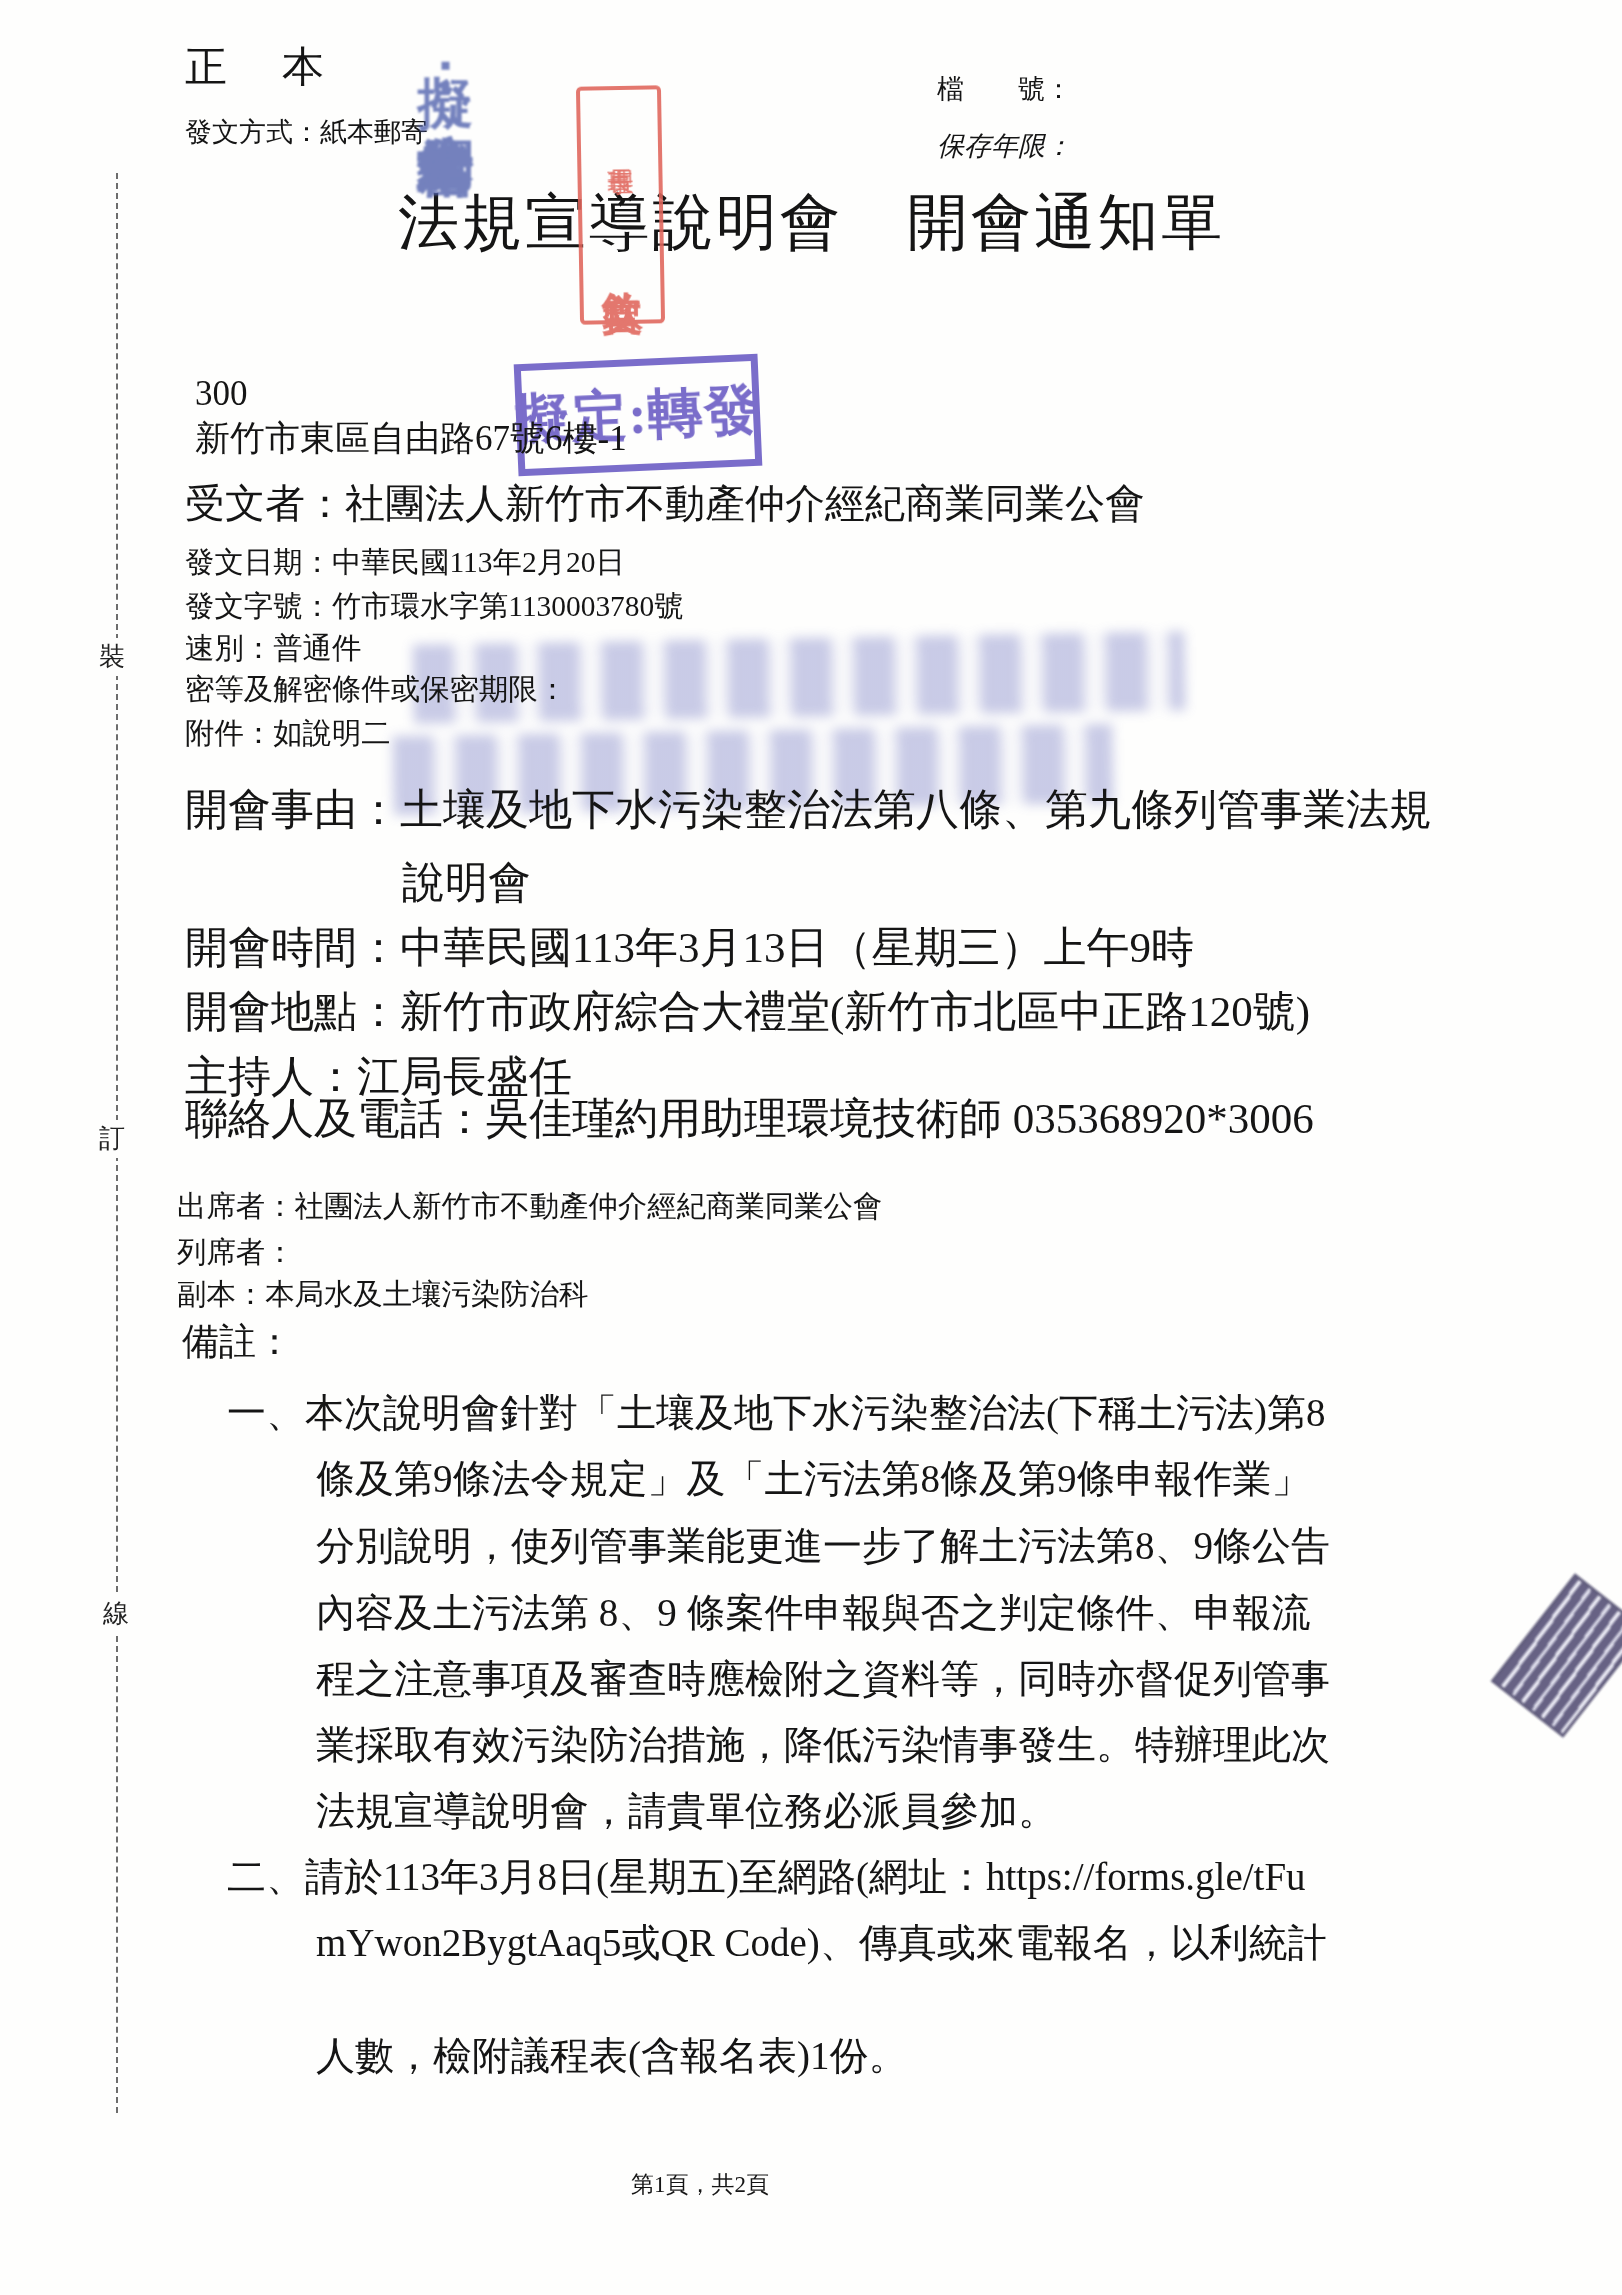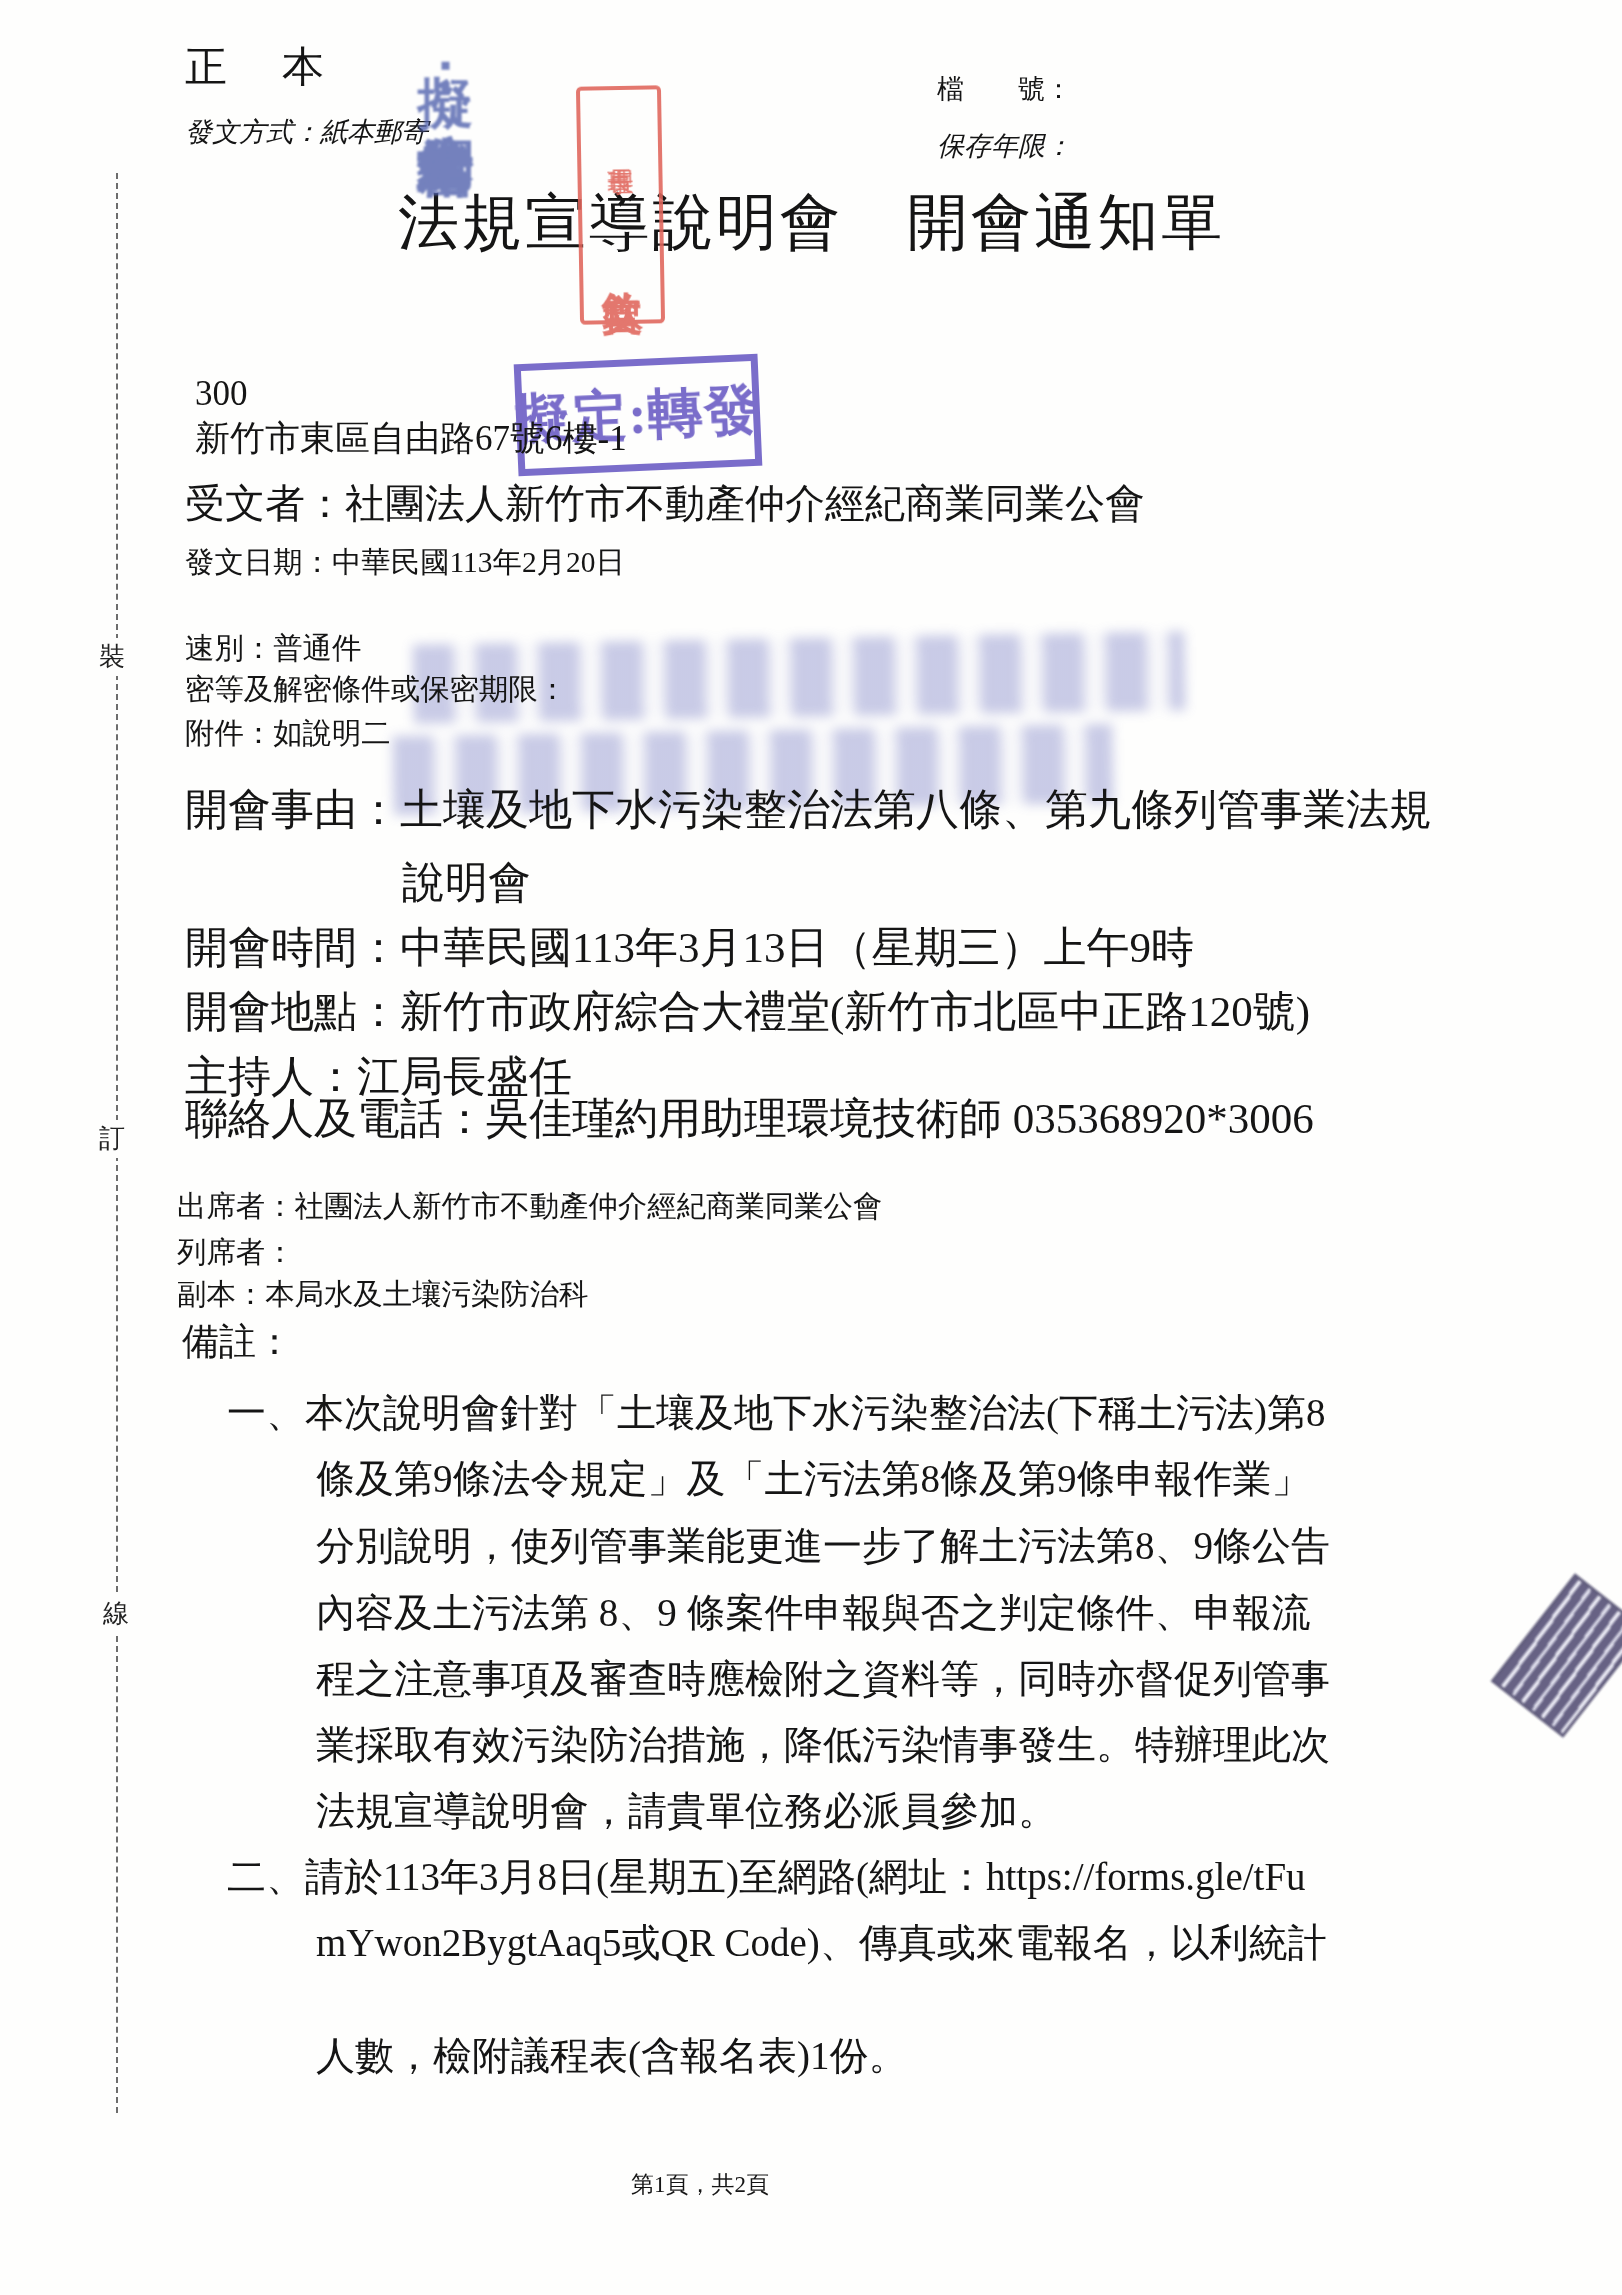--- a/index.html
+++ b/index.html
@@ -5,21 +5,21 @@
   html,body{margin:0;padding:0;background:#9a9a9a;}
   .page{
     position:relative;width:1622px;height:2295px;margin:0 auto;
     background:#fefefd;overflow:hidden;
     font-family:"Liberation Serif","DejaVu Serif",serif;
     color:#151515;
   }
   .abs{position:absolute;white-space:nowrap;line-height:1.25;}
   
   .copy-type{left:185px;top:41px;font-size:42px;letter-spacing:6.5px;}
-  .delivery{left:185px;top:116px;font-size:27px;font-style:italic;}
+  .delivery{left:185px;top:116px;font-size:27px;}
   .file-no{left:937px;top:73px;font-size:27px;}
   .retention{left:937px;top:130px;font-size:27px;font-style:italic;}
   .doc-title{left:398px;top:185px;font-size:61px;letter-spacing:2.6px;}
   
   .stamp{pointer-events:none;}
   .v-annot{
     left:411px;top:31px;height:543px;font-size:56px;color:#5263ae;
     writing-mode:vertical-rl;text-orientation:upright;letter-spacing:1.3px;
     opacity:.8;filter:blur(0.8px);font-weight:bold;
   }
@@ -115,20 +115,21 @@
     <div class="row1"></div>
     <div class="row2"></div>
   </div>
   <div class="abs stamp diag-seal"></div>
 
   <div class="abs postal">300</div>
   <div class="abs address">新竹市東區自由路67號6樓-1</div>
   <div class="abs recipient">受文者：社團法人新竹市不動產仲介經紀商業同業公會</div>
 
   <div class="abs meta meta0">發文日期：中華民國113年2月20日</div>
+  <div class="abs meta meta1">發文字號：竹市環水字第1130003780號</div>
   <div class="abs meta meta2">速別：普通件</div>
   <div class="abs meta meta3">密等及解密條件或保密期限：</div>
   <div class="abs meta meta4">附件：如說明二</div>
 
   <div class="abs mline subj1">開會事由：土壤及地下水污染整治法第八條、第九條列管事業法規</div>
   <div class="abs mline subj2">說明會</div>
   <div class="abs mline mtime">開會時間：中華民國113年3月13日（星期三）上午9時</div>
   <div class="abs mline mplace">開會地點：新竹市政府綜合大禮堂(新竹市北區中正路120號)</div>
   <div class="abs mline mchair">主持人：江局長盛任</div>
   <div class="abs mline mcontact">聯絡人及電話：吳佳瑾約用助理環境技術師  035368920*3006</div>

